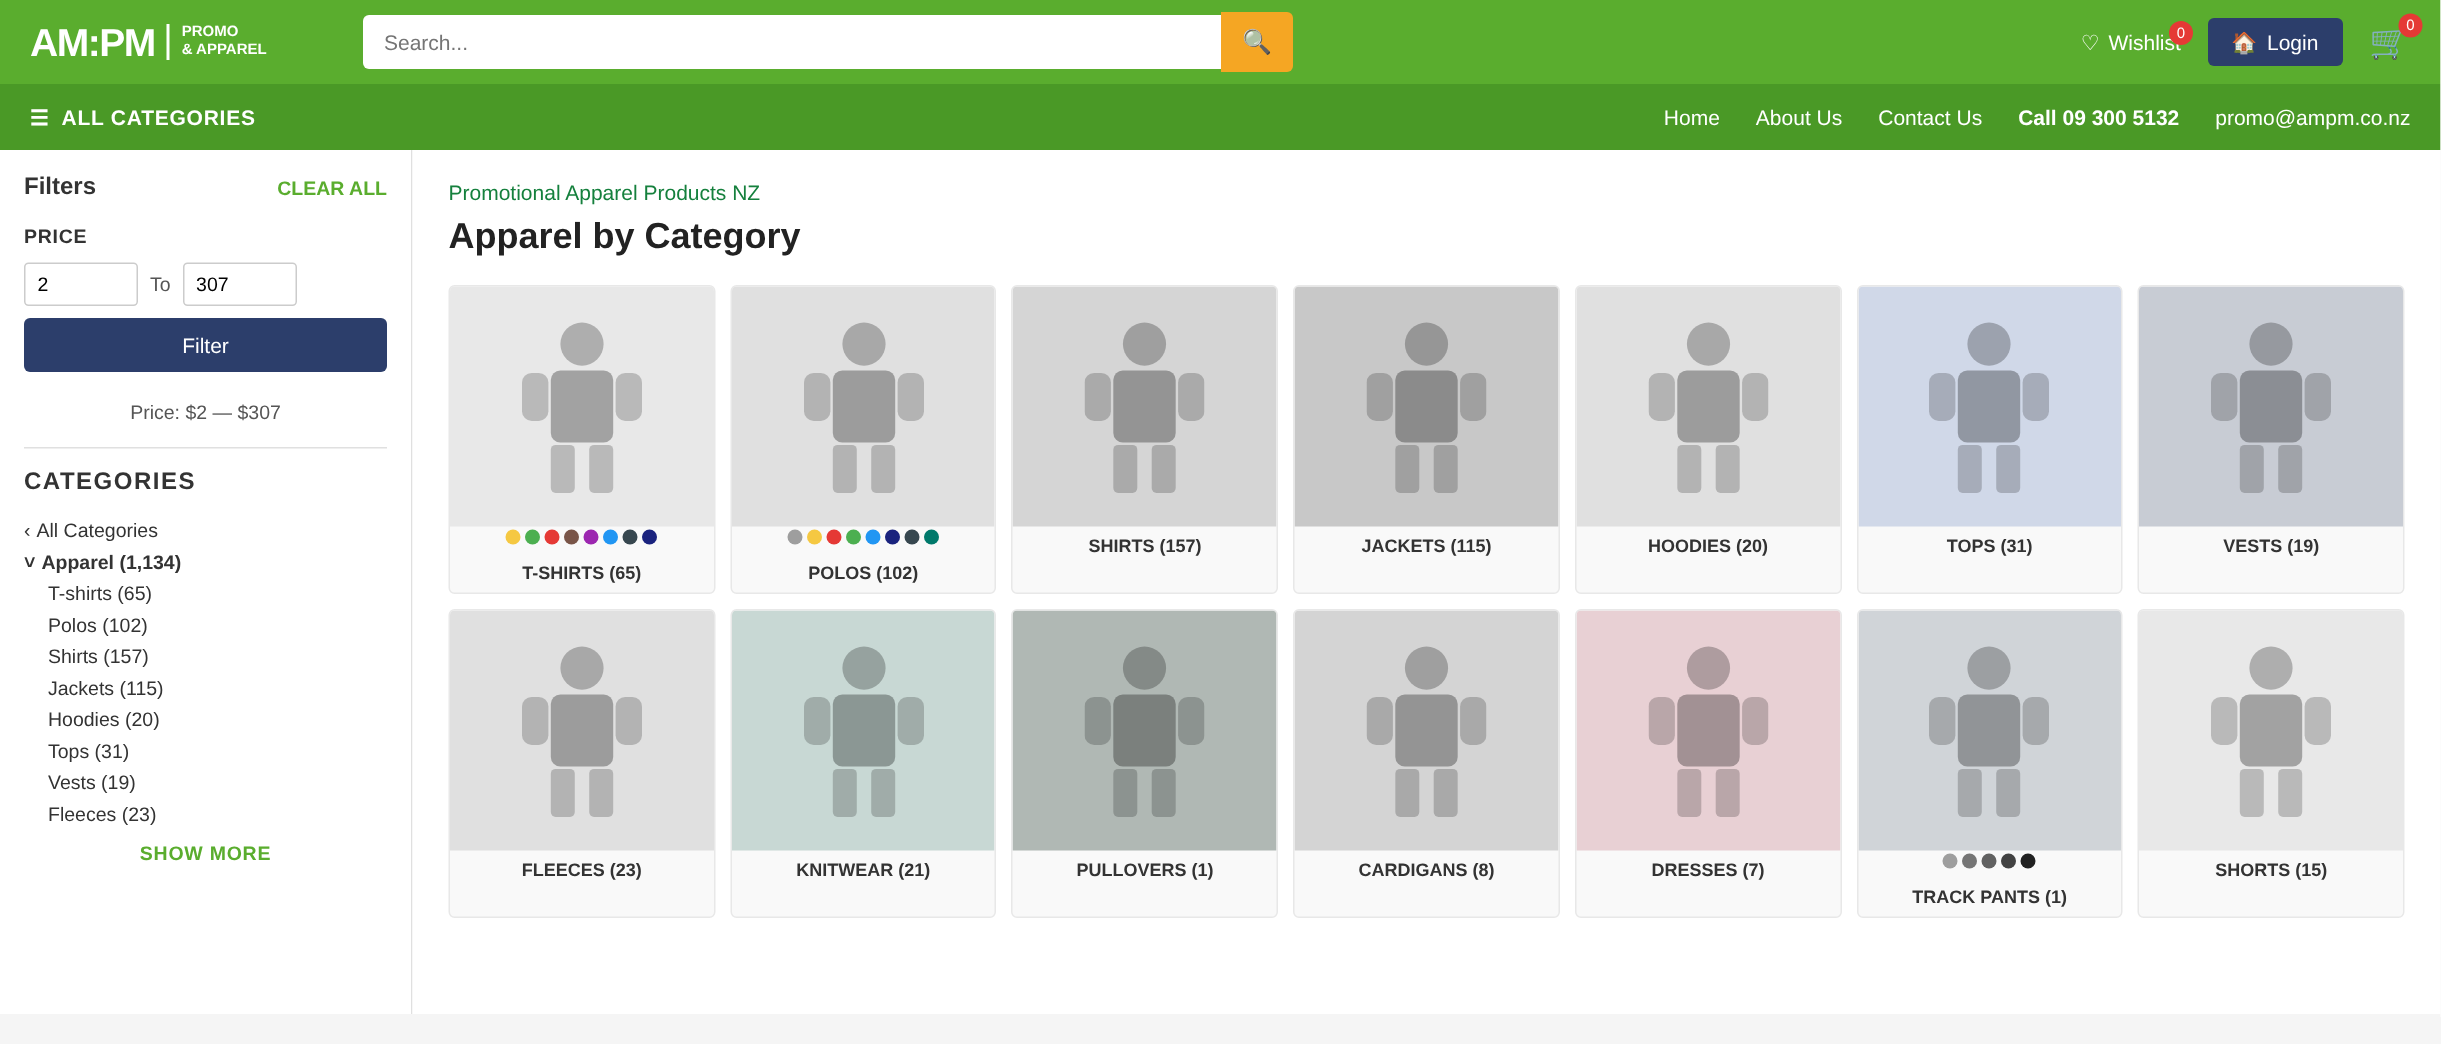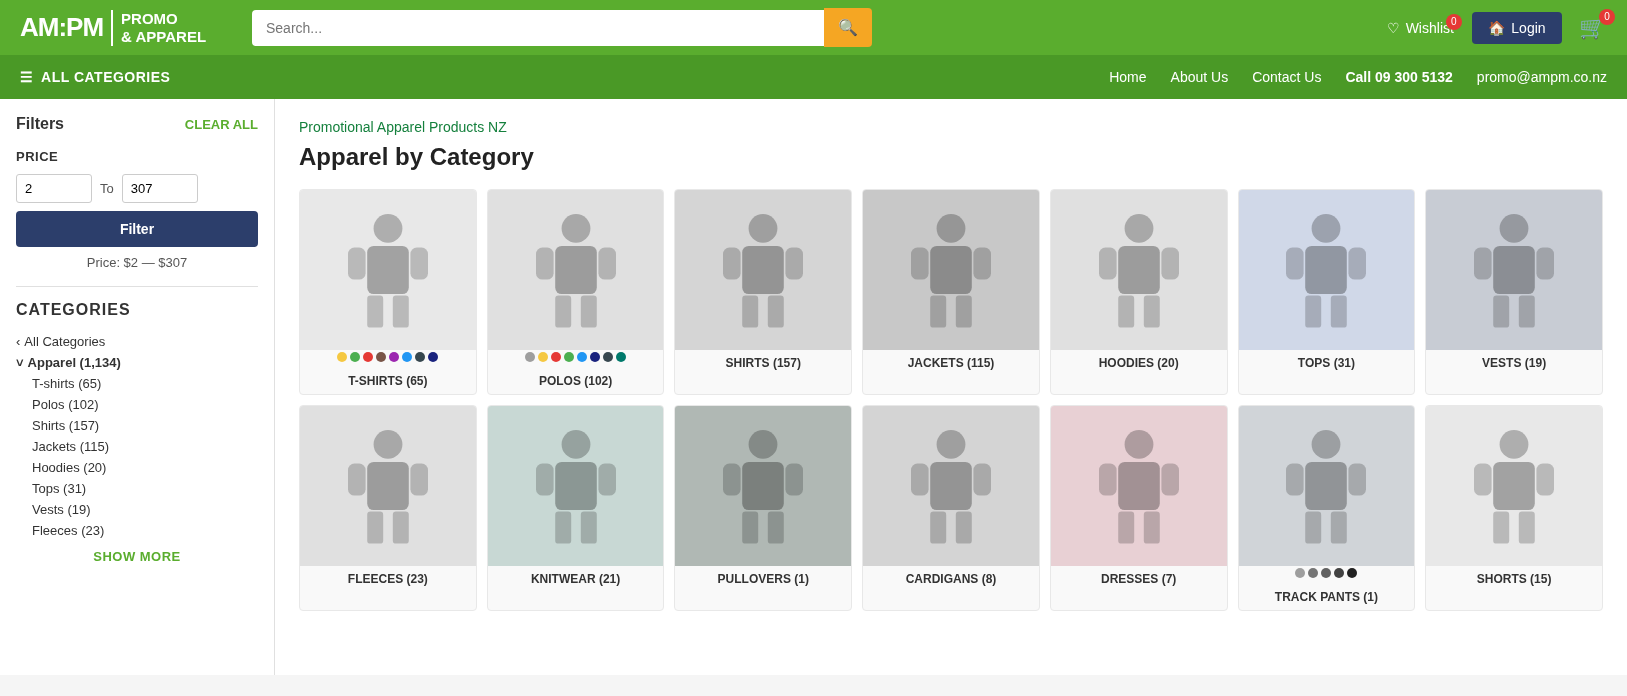--- a/index.html
+++ b/index.html
@@ -4,36 +4,36 @@
   <style>
     * { box-sizing: border-box; margin: 0; padding: 0; }
     body { font-family: Arial, sans-serif; font-size: 14px; color: #333; background: #f5f5f5; }
 
     
     .header-top {
       background: #5aad2e;
       display: flex;
       align-items: center;
       padding: 8px 20px;
-      gap: 12px;
+      gap: 2px;
     }
     .logo-area {
       display: flex;
       align-items: center;
       gap: 8px;
       min-width: 220px;
     }
     .logo-text {
       font-size: 26px;
       font-weight: 900;
       color: #fff;
       letter-spacing: -1px;
     }
     .logo-sub {
-      font-size: 15px;
+      font-size: 10px;
       font-weight: bold;
       color: #fff;
       line-height: 1.2;
       border-left: 2px solid #fff;
       padding-left: 8px;
     }
     .search-bar {
       flex: 1;
       display: flex;
       align-items: center;
@@ -189,22 +189,22 @@
     .price-to { font-size: 13px; color: #555; }
     .filter-btn {
       width: 100%;
       padding: 10px;
       background: #2c3e6b;
       color: #fff;
       border: none;
       border-radius: 4px;
       cursor: pointer;
       font-size: 14px;
-      font-weight: bold;
-      margin-bottom: 8px;
+      font-weight: normal;
+      margin-bottom: 19px;
     }
     .price-range-text {
       text-align: center;
       font-size: 13px;
       color: #555;
     }
     .divider { border: none; border-top: 1px solid #e0e0e0; margin: 14px 0; }
     .categories-title {
       font-size: 16px;
       font-weight: bold;

